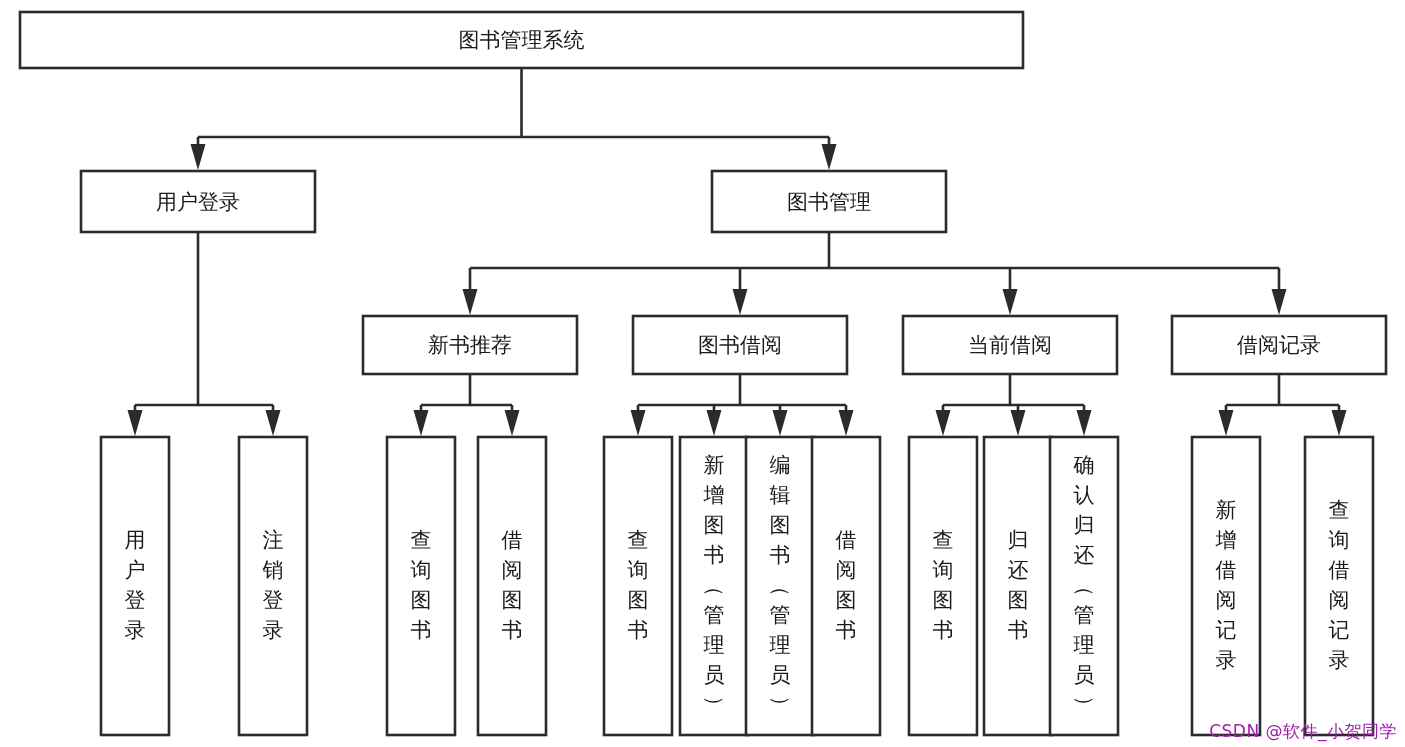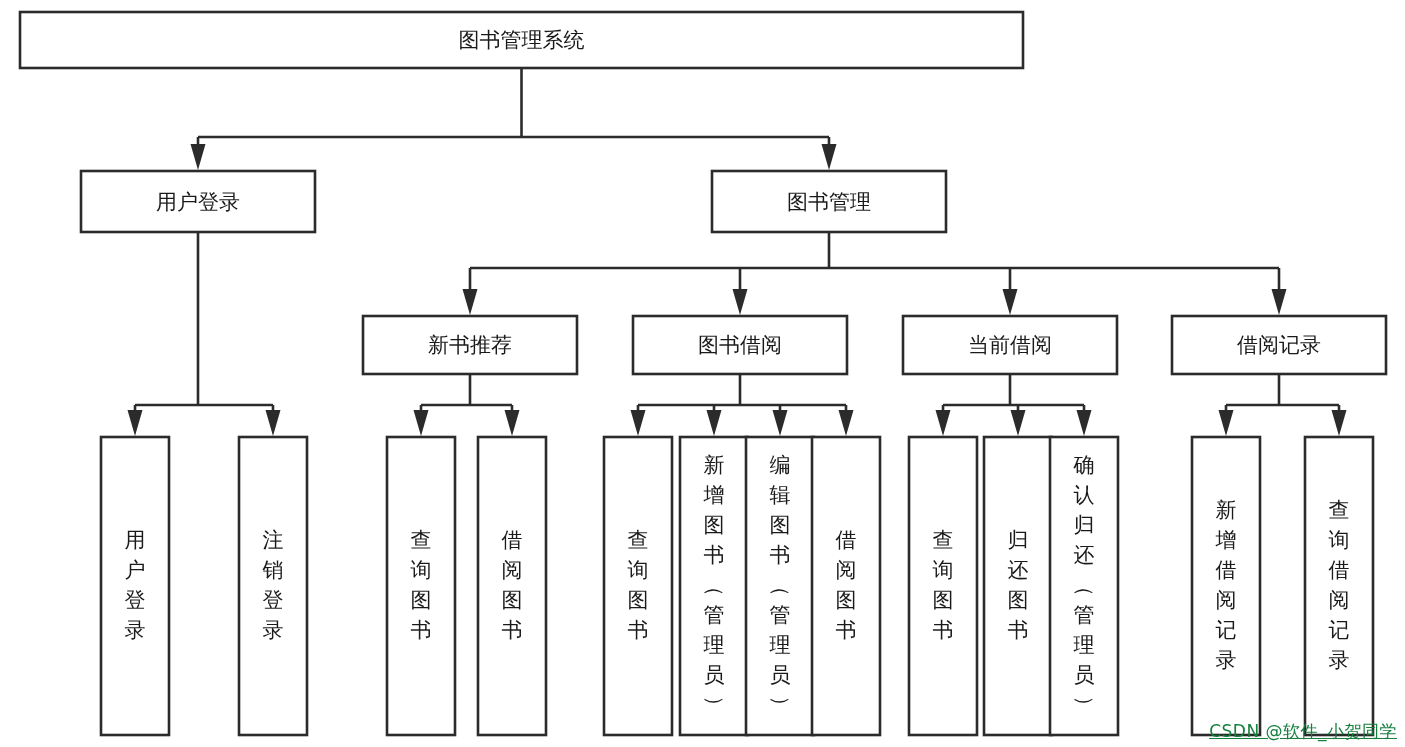--- a/index.html
+++ b/index.html
@@ -55,25 +55,24 @@
   .arrow-head {
     fill: #2b2b2b;
     stroke: none;
   }
   .watermark {
     position: absolute;
     right: 8px;
     bottom: 4px;
     font-family: "DejaVu Sans", "Liberation Sans", sans-serif;
     font-size: 17px;
-    color: #15803d;
+    color: #a21caf;
     letter-spacing: 0.5px;
     white-space: nowrap;
     user-select: none;
-    text-decoration: underline;
   }
 </style>
 </head>
 <body>
 
 <div id="diagram-root">
   <svg class="flowchart" id="flowchart-svg" viewBox="0 0 1405 747" xmlns="http://www.w3.org/2000/svg">
     <g id="edges-layer">
         <g>
           <line x1="521.5" y1="68" x2="521.5" y2="137" class="edge-line"></line>

